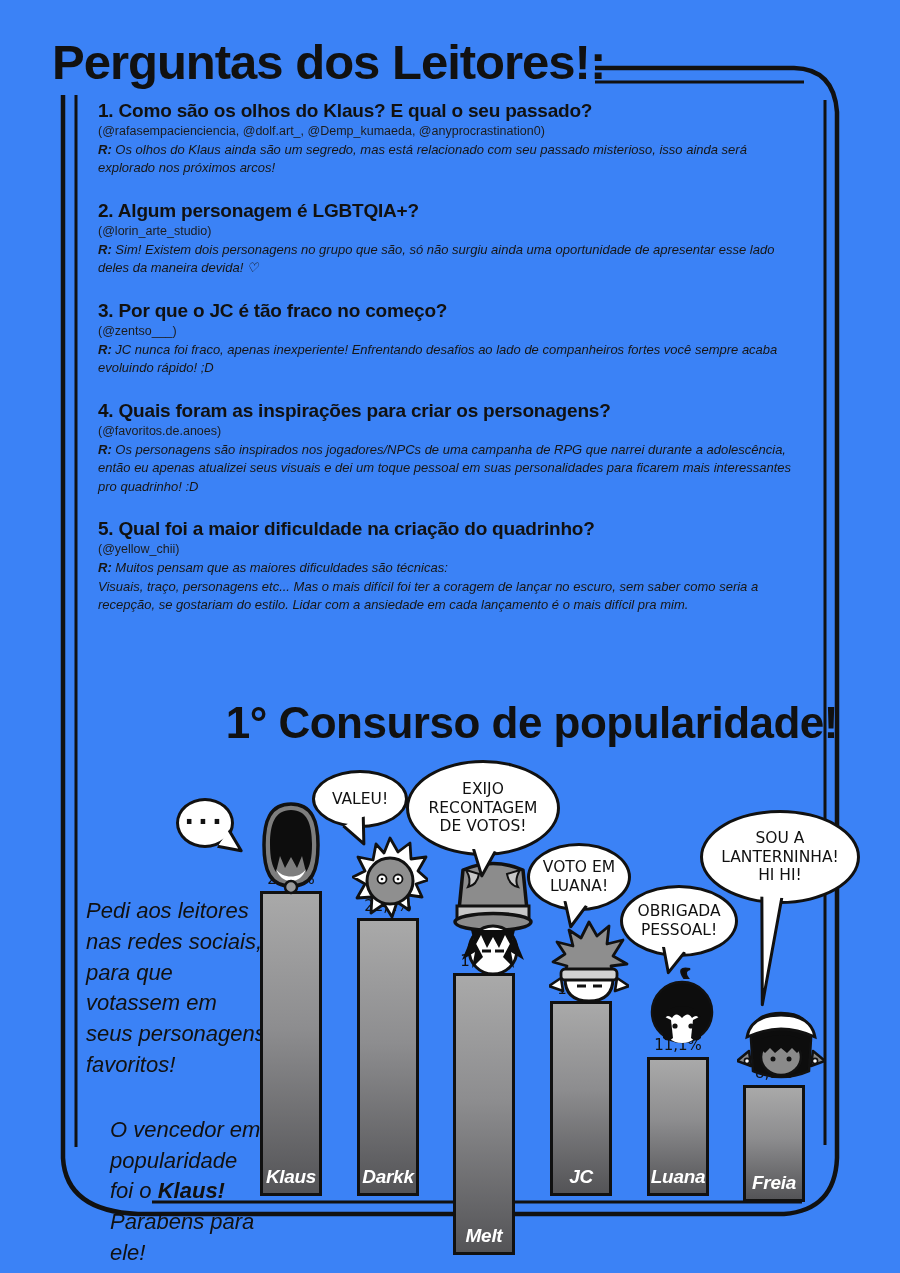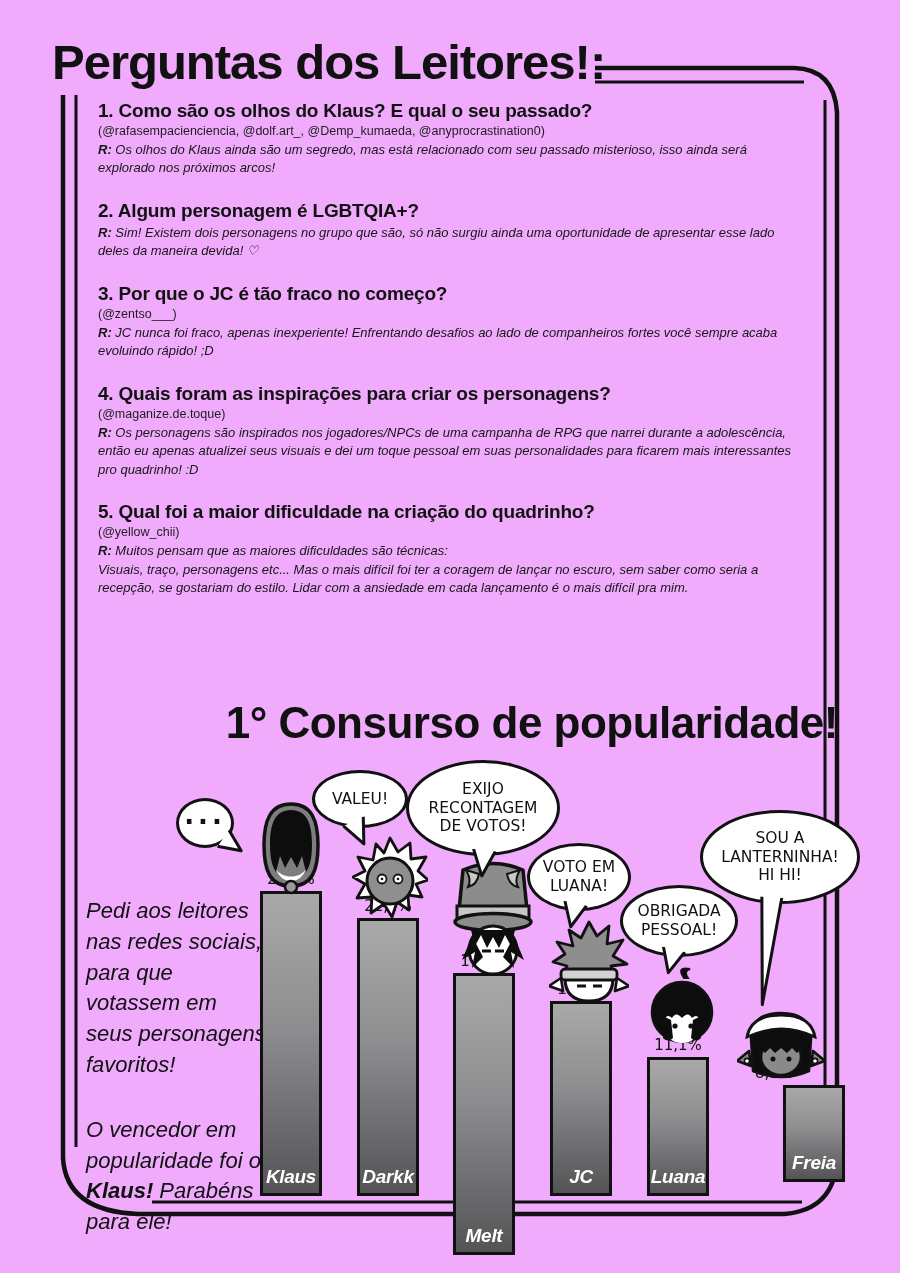--- a/index.html
+++ b/index.html
@@ -1,37 +1,37 @@
 <!DOCTYPE html>
 <html><head>
 <meta charset="utf-8">
 <title>Perguntas dos Leitores</title>
 <style>
   html,body{margin:0;padding:0;background:#fff;}
-  #page{position:relative;width:900px;height:1273px;background:#f0abfc;overflow:hidden;
+  #page{position:relative;width:900px;height:1273px;background:#3b82f6;overflow:hidden;
         font-family:"Liberation Sans",sans-serif;color:#111;}
   
   #main-title{position:absolute;left:52px;top:34px;font-size:49px;font-weight:700;
               letter-spacing:-1px;white-space:nowrap;}
   
   #frame-svg{position:absolute;left:0;top:0;z-index:1;pointer-events:none;}
   
   #qa{position:absolute;left:98px;top:100px;width:702px;z-index:2;}
   .qa-block{margin-bottom:22px;}
   .q{font-size:19px;font-weight:700;margin:0 0 2px 0;letter-spacing:-0.2px;}
   .credits{font-size:12.5px;margin:0 0 3px 0;color:#1d1d1d;}
   .answer{font-size:13px;font-style:italic;line-height:1.42;margin:0;color:#161616;}
   .answer .r{font-weight:700;}
   .answer-text{white-space:pre-line;}
   
   #contest-heading{position:absolute;left:62px;top:698px;width:776px;text-align:right;
                    font-size:44px;font-weight:700;letter-spacing:-0.5px;z-index:2;}
   #intro{position:absolute;left:86px;top:896px;width:180px;font-size:22px;font-style:italic;
          line-height:1.4;z-index:2;}
-  #intro .para2{margin-top:34px;}
+  #intro .para2{margin-top:34px;margin-left:24px;}
   #intro .b{font-weight:700;}
   
   .bar{position:absolute;width:62px;background:linear-gradient(180deg,#a9a9a9 0%,#8d8d8f 45%,#545457 100%);
        border:3px solid #111;box-sizing:border-box;z-index:5;}
   .bar-name{position:absolute;bottom:5px;left:0;width:100%;text-align:center;color:#fff;
             font-style:italic;font-weight:700;font-size:19px;letter-spacing:-0.3px;}
   .pct{position:absolute;width:82px;text-align:center;font-size:15px;z-index:6;
        font-family:"DejaVu Sans","Liberation Sans",sans-serif;}
   .head{position:absolute;z-index:10;}
   
@@ -59,30 +59,31 @@
   <div id="main-title">Perguntas dos Leitores!:</div>
 
   <div id="qa">
     <div class="qa-block">
       <p class="q">1. Como são os olhos do Klaus? E qual o seu passado?</p>
       <p class="credits">(@rafasempacienciencia, @dolf.art_, @Demp_kumaeda, @anyprocrastination0)</p>
       <p class="answer"><span class="r">R:</span> <span class="answer-text">Os olhos do Klaus ainda são um segredo, mas está relacionado com seu passado misterioso, isso ainda será explorado nos próximos arcos!</span></p>
     </div>
     <div class="qa-block">
       <p class="q">2. Algum personagem é LGBTQIA+?</p>
+      <p class="credits">(@lorin_arte_studio)</p>
       <p class="answer"><span class="r">R:</span> <span class="answer-text">Sim! Existem dois personagens no grupo que são, só não surgiu ainda uma oportunidade de apresentar esse lado deles da maneira devida! ♡</span></p>
     </div>
     <div class="qa-block">
       <p class="q">3. Por que o JC é tão fraco no começo?</p>
       <p class="credits">(@zentso___)</p>
       <p class="answer"><span class="r">R:</span> <span class="answer-text">JC nunca foi fraco, apenas inexperiente! Enfrentando desafios ao lado de companheiros fortes você sempre acaba evoluindo rápido! ;D</span></p>
     </div>
     <div class="qa-block">
       <p class="q">4. Quais foram as inspirações para criar os personagens?</p>
-      <p class="credits">(@maganize.de.toque)</p>
+      <p class="credits">(@favoritos.de.anoes)</p>
       <p class="answer"><span class="r">R:</span> <span class="answer-text">Os personagens são inspirados nos jogadores/NPCs de uma campanha de RPG que narrei durante a adolescência, então eu apenas atualizei seus visuais e dei um toque pessoal em suas personalidades para ficarem mais interessantes pro quadrinho! :D</span></p>
     </div>
     <div class="qa-block">
       <p class="q">5. Qual foi a maior dificuldade na criação do quadrinho?</p>
       <p class="credits">(@yellow_chii)</p>
       <p class="answer"><span class="r">R:</span> <span class="answer-text">Muitos pensam que as maiores dificuldades são técnicas:
 Visuais, traço, personagens etc... Mas o mais difícil foi ter a coragem de lançar no escuro, sem saber como seria a recepção, se gostariam do estilo. Lidar com a ansiedade em cada lançamento é o mais difícil pra mim.</span></p>
     </div>
   </div>
 
@@ -101,21 +102,21 @@
     </div>
   <div class="bar" id="bar-2" style="left: 453px; top: 973px; height: 282px;">
       <span class="bar-name">Melt</span>
     </div>
   <div class="bar" id="bar-3" style="left: 550px; top: 1001px; height: 195px;">
       <span class="bar-name">JC</span>
     </div>
   <div class="bar" id="bar-4" style="left: 647px; top: 1057px; height: 139px;">
       <span class="bar-name">Luana</span>
     </div>
-  <div class="bar" id="bar-5" style="left: 783px; top: 1085px; height: 97px;">
+  <div class="bar" id="bar-5" style="left: 743px; top: 1085px; height: 117px;">
       <span class="bar-name">Freia</span>
     </div>
 
   <div class="pct" id="pct-0" style="left: 250px; top: 870px;">24,4%</div>
   <div class="pct" id="pct-1" style="left: 347px; top: 897px;">22,2%</div>
   <div class="pct" id="pct-2" style="left: 443px; top: 952px;">17,8%</div>
   <div class="pct" id="pct-3" style="left: 540px; top: 980px;">15,6%</div>
   <div class="pct" id="pct-4" style="left: 637px; top: 1036px;">11,1%</div>
   <div class="pct" id="pct-5" style="left: 733px; top: 1064px;">8,9%</div>
 

